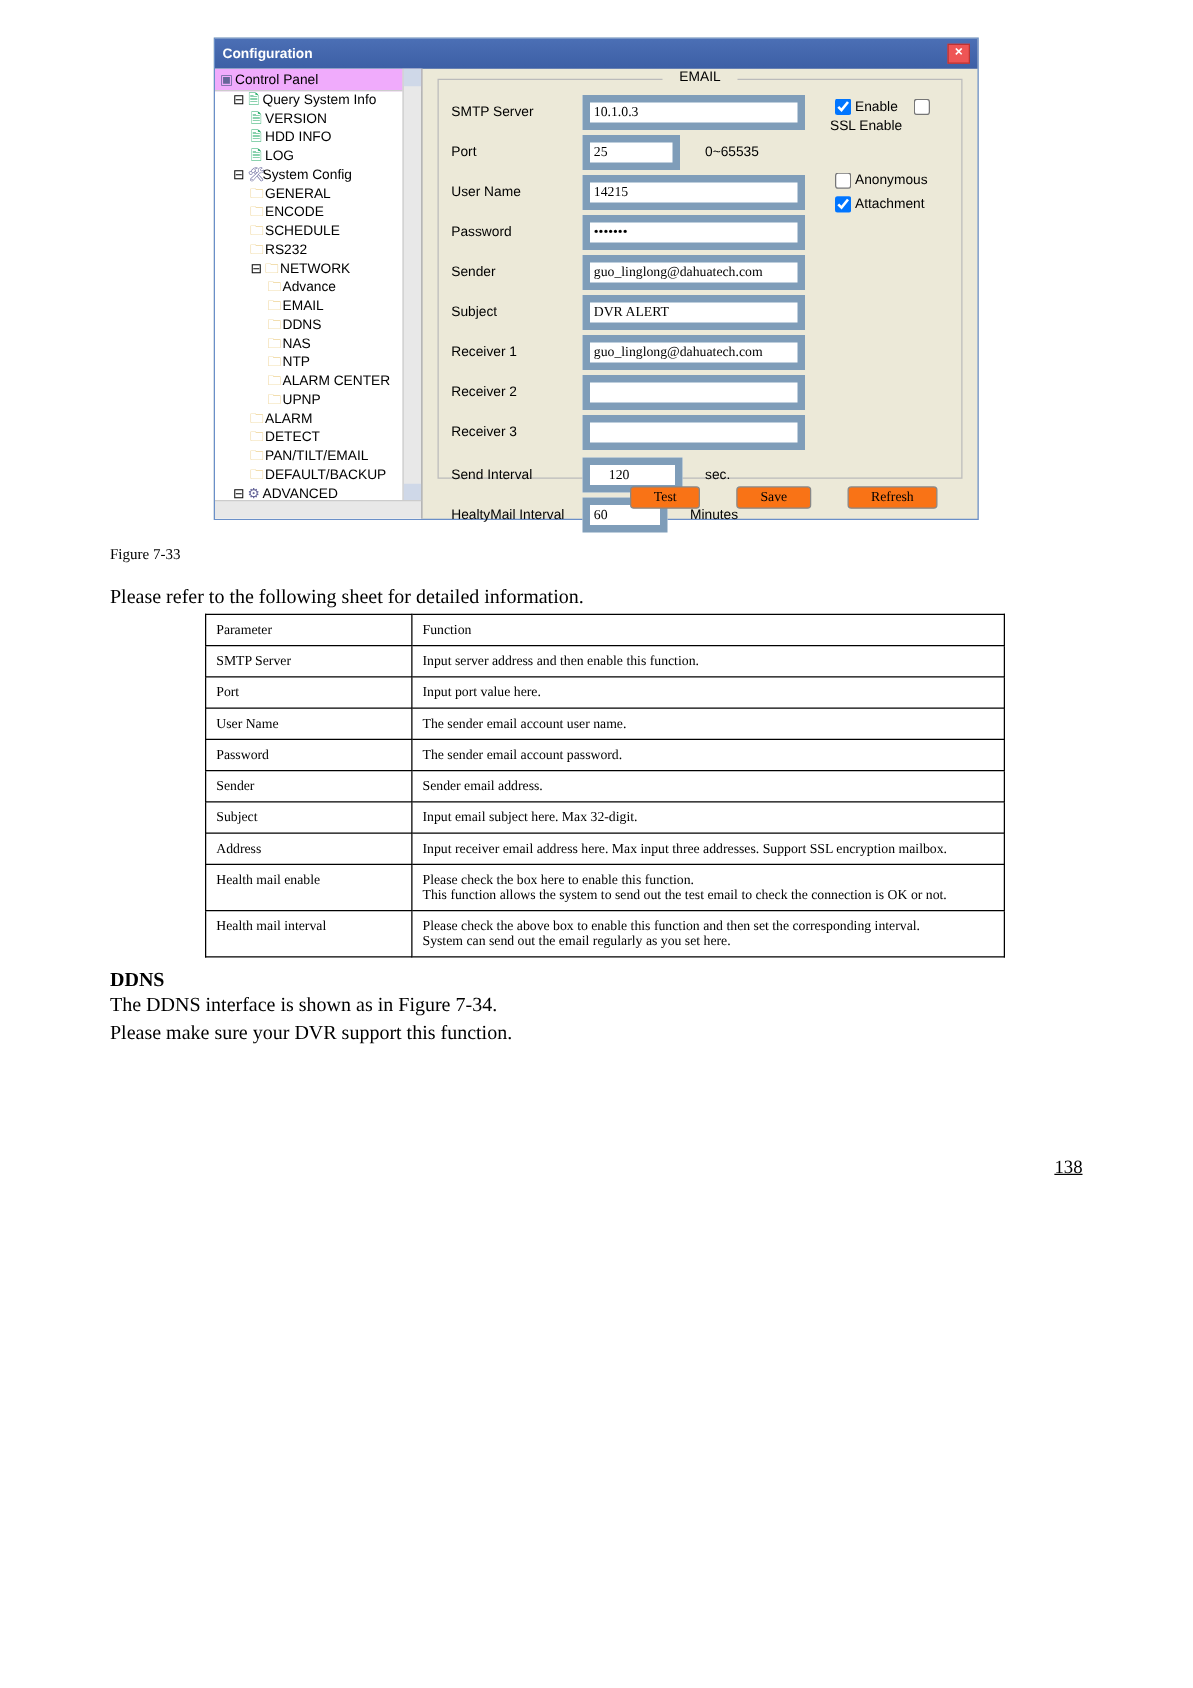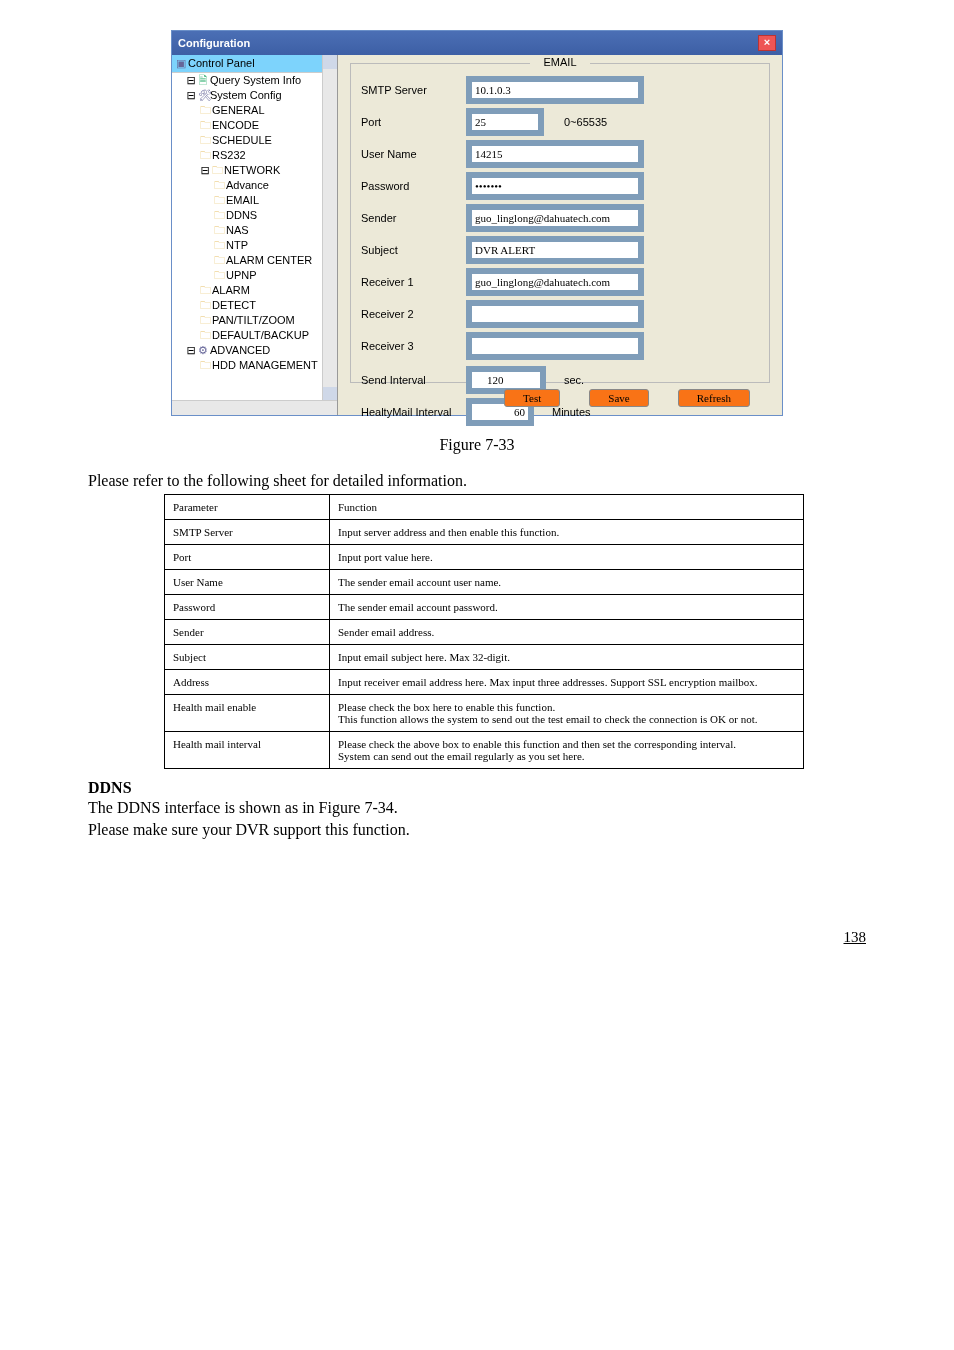--- a/index.html
+++ b/index.html
@@ -45,21 +45,21 @@
     height: 360px;
   }
   .cfg-tree {
     width: 165px;
     border-right: 1px solid #999;
     background: #fff;
     overflow: hidden;
     position: relative;
   }
   .cfg-tree-root {
-    background:#7dd3fc; border-bottom:1px solid #ccc; padding:2px 4px;
+    background:#f0abfc; border-bottom:1px solid #ccc; padding:2px 4px;
   }
   .cfg-tree ul {
     list-style: none;
     padding-left: 14px;
     margin: 0;
   }
   .cfg-tree li {
     white-space: nowrap;
     line-height: 15px;
   }
@@ -119,22 +119,22 @@
     margin-left: 26px;
     font: 11px Tahoma;
     border-radius:3px;
   }
   .scroll-stub{position:absolute; right:0; top:0; bottom:14px; width:14px; background:#e8e8e8; border-left:1px solid #ccc;}
   .scroll-stub:before{content:'';position:absolute;top:0;left:0;right:0;height:14px;background:#cfd8e8;}
   .scroll-stub:after{content:'';position:absolute;bottom:0;left:0;right:0;height:14px;background:#cfd8e8;}
   .hscroll{position:absolute; left:0; right:0; bottom:0; height:14px; background:#e8e8e8; border-top:1px solid #ccc;}
 
   .fig-caption {
-    text-align: center;
-    font-size: 16px;
+    text-align: left;
+    font-size: 12px;
     margin: 14px 0 18px 0;
   }
   .lead {
     margin: 0 0 4px 0;
   }
   table.info {
     border-collapse: collapse;
     width: 640px;
     margin: 0 0 10px 76px;
   }
@@ -162,41 +162,46 @@
 <div class="cfg-window">
   <div class="cfg-title">
     <span>Configuration</span>
     <span class="cfg-close">×</span>
   </div>
   <div class="cfg-body">
     <div class="cfg-tree">
       <div class="cfg-tree-root"><span class="ico ico-cmp">▣</span><span>Control Panel</span></div>
       <ul>
         <li><span class="ico">⊟</span><span class="ico ico-doc">🗎</span><span>Query System Info</span>
+          <ul>
+            <li><span class="ico ico-doc">🗎</span><span>VERSION</span></li>
+            <li><span class="ico ico-doc">🗎</span><span>HDD INFO</span></li>
+            <li><span class="ico ico-doc">🗎</span><span>LOG</span></li>
+          </ul>
         </li>
         <li><span class="ico">⊟</span><span class="ico ico-cmp">🛠</span><span>System Config</span>
           <ul>
             <li><span class="ico ico-fld">🗀</span><span>GENERAL</span></li>
             <li><span class="ico ico-fld">🗀</span><span>ENCODE</span></li>
             <li><span class="ico ico-fld">🗀</span><span>SCHEDULE</span></li>
             <li><span class="ico ico-fld">🗀</span><span>RS232</span></li>
             <li><span class="ico">⊟</span><span class="ico ico-fld">🗀</span><span>NETWORK</span>
               <ul>
                 <li><span class="ico ico-fld">🗀</span><span>Advance</span></li>
                 <li><span class="ico ico-fld">🗀</span><span>EMAIL</span></li>
                 <li><span class="ico ico-fld">🗀</span><span>DDNS</span></li>
                 <li><span class="ico ico-fld">🗀</span><span>NAS</span></li>
                 <li><span class="ico ico-fld">🗀</span><span>NTP</span></li>
                 <li><span class="ico ico-fld">🗀</span><span>ALARM CENTER</span></li>
                 <li><span class="ico ico-fld">🗀</span><span>UPNP</span></li>
               </ul>
             </li>
             <li><span class="ico ico-fld">🗀</span><span>ALARM</span></li>
             <li><span class="ico ico-fld">🗀</span><span>DETECT</span></li>
-            <li><span class="ico ico-fld">🗀</span><span>PAN/TILT/ZOOM</span></li>
+            <li><span class="ico ico-fld">🗀</span><span>PAN/TILT/EMAIL</span></li>
             <li><span class="ico ico-fld">🗀</span><span>DEFAULT/BACKUP</span></li>
           </ul>
         </li>
         <li><span class="ico">⊟</span><span class="ico ico-cmp">⚙</span><span>ADVANCED</span>
           <ul>
             <li><span class="ico ico-fld">🗀</span><span>HDD MANAGEMENT</span></li>
 
           </ul>
         </li>
 
@@ -247,23 +252,29 @@
                 <span class="flabel">Receiver 3</span>
                 <input class="ftxt" style="width: 160px;">
               </div>
             <div class="frow" style="margin-top:6px;">
                 <span class="flabel">Send Interval</span>
                 <input class="ftxt" style="width: 50px; padding-left: 15px;" value="120">
                 <span style="margin-left:18px">sec.</span>
               </div>
             <div class="frow">
                 <span class="flabel">HealtyMail Interval</span>
-                <input class="ftxt" style="width: 50px; text-align: right;" value="60">
+                <input class="ftxt" style="width: 50px;" value="60">
                 <span style="margin-left:18px">Minutes</span>
               </div>
+          </div>
+          <div class="right-opts">
+            <div><input type="checkbox" class="ck" checked="" style=""><span>Enable</span>
+                 &nbsp;&nbsp;<input type="checkbox" class="ck" style=""><span>SSL Enable</span></div>
+            <div style="margin-top:24px;"><input type="checkbox" class="ck" style=""><span>Anonymous</span>
+                 &nbsp;<input type="checkbox" class="ck" checked="" style=""><span>Attachment</span></div>
           </div>
         </div>
       </div>
       <div class="cfg-buttons">
         <button class="cfg-btn">Test</button>
         <button class="cfg-btn">Save</button>
         <button class="cfg-btn">Refresh</button>
       </div>
     </div>
   </div>

